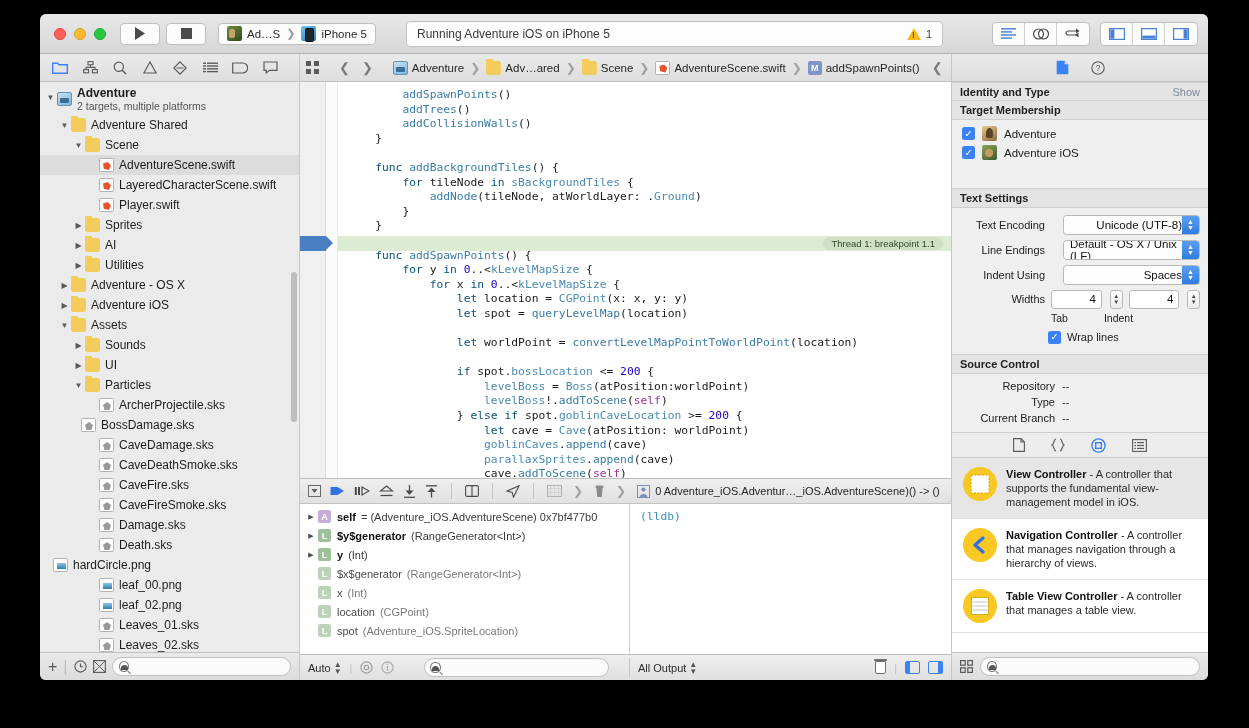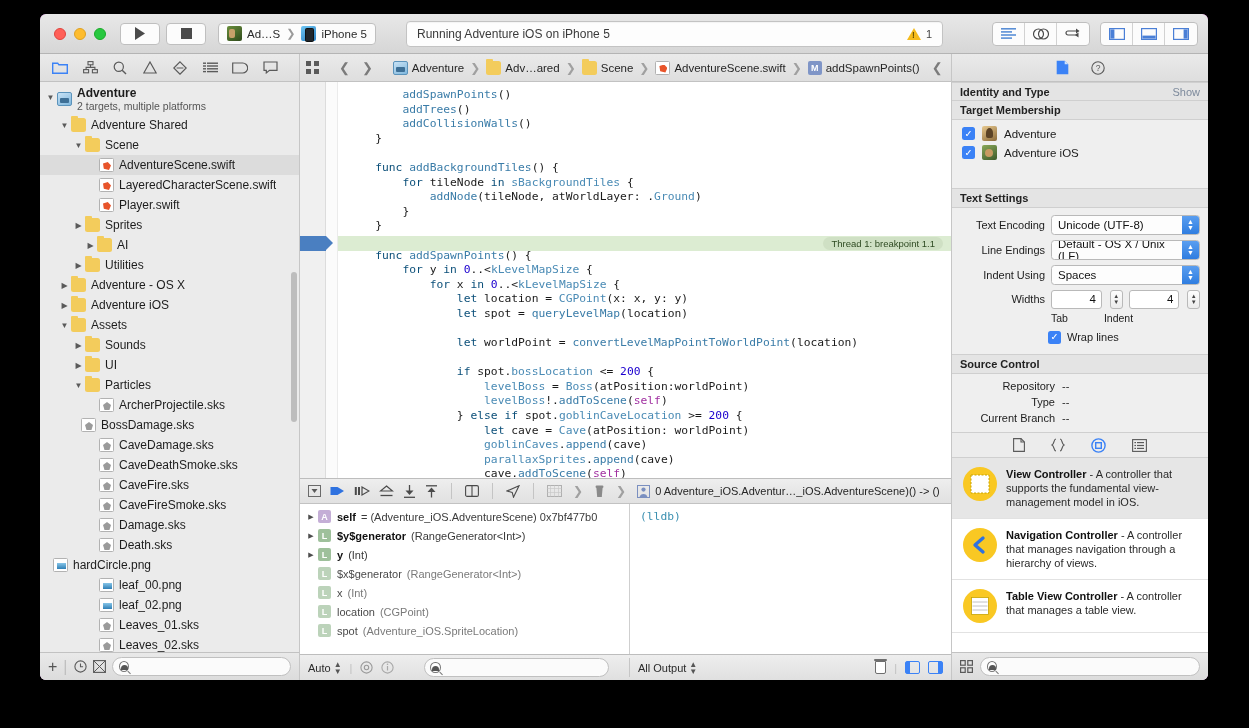--- a/index.html
+++ b/index.html
@@ -382,23 +382,24 @@
   .tgt-icon { width: 15px; height: 15px; border-radius: 2px; flex: 0 0 15px; }
   .tgt-osx { background: linear-gradient(150deg,#e8c98f,#8a6a3a); position: relative; overflow: hidden; }
   .tgt-osx:after { content:''; position:absolute; left:4px; top:2px; width:7px; height:10px; background:#5a4226; border-radius:50% 50% 2px 2px; }
   .tgt-ios { background: linear-gradient(150deg,#8aa85a,#3d5a2a); position: relative; overflow: hidden; }
   .tgt-ios:after { content:''; position:absolute; left:3px; top:4px; width:8px; height:8px; background:#c89a62; border-radius:50%; }
   .frow { display: flex; align-items: center; gap: 6px; padding: 2.5px 8px; font-size: 11px; color: #1c1c1c; }
   .flabel { width: 85px; flex: 0 0 85px; text-align: right; color: #1c1c1c; }
   .popup {
     flex: 1; height: 20px; background: #fdfdfd;
     border: 1px solid #b9b9b9; border-radius: 3.5px;
-    display: flex; align-items: center; justify-content: space-between;
+    display: flex; align-items: center; justify-content: flex-end;
     padding-left: 6px; font-size: 11.5px; color: #111;
     overflow: hidden;
+    margin-left: 12px;
   }
   .popup .pa {
     width: 17px; height: 100%;
     background: linear-gradient(#5a9ef0,#2f7de0);
     display: flex; flex-direction: column; align-items: center; justify-content: center;
     color: #fff; font-size: 7px; line-height: 6px; flex: 0 0 17px;
   }
   .numfield {
     width: 52px; height: 19px; background: #fff;
     border: 1px solid #b9b9b9; border-radius: 3px;
@@ -634,21 +635,21 @@
             <div class="row" style="padding-left: 46px;">
               <div class="disc none"></div>
               <div class="fi fi-swift"></div>
               <span class="row-label">Player.swift</span>
             </div>
             <div class="row" style="padding-left: 32px;">
               <div class="disc closed"></div>
               <div class="fi fi-folder"></div>
               <span class="row-label">Sprites</span>
             </div>
-            <div class="row" style="padding-left: 44px;">
+            <div class="row" style="padding-left: 32px;">
               <div class="disc closed"></div>
               <div class="fi fi-folder"></div>
               <span class="row-label">AI</span>
             </div>
             <div class="row" style="padding-left: 32px;">
               <div class="disc closed"></div>
               <div class="fi fi-folder"></div>
               <span class="row-label">Utilities</span>
             </div>
             <div class="row" style="padding-left: 18px;">

